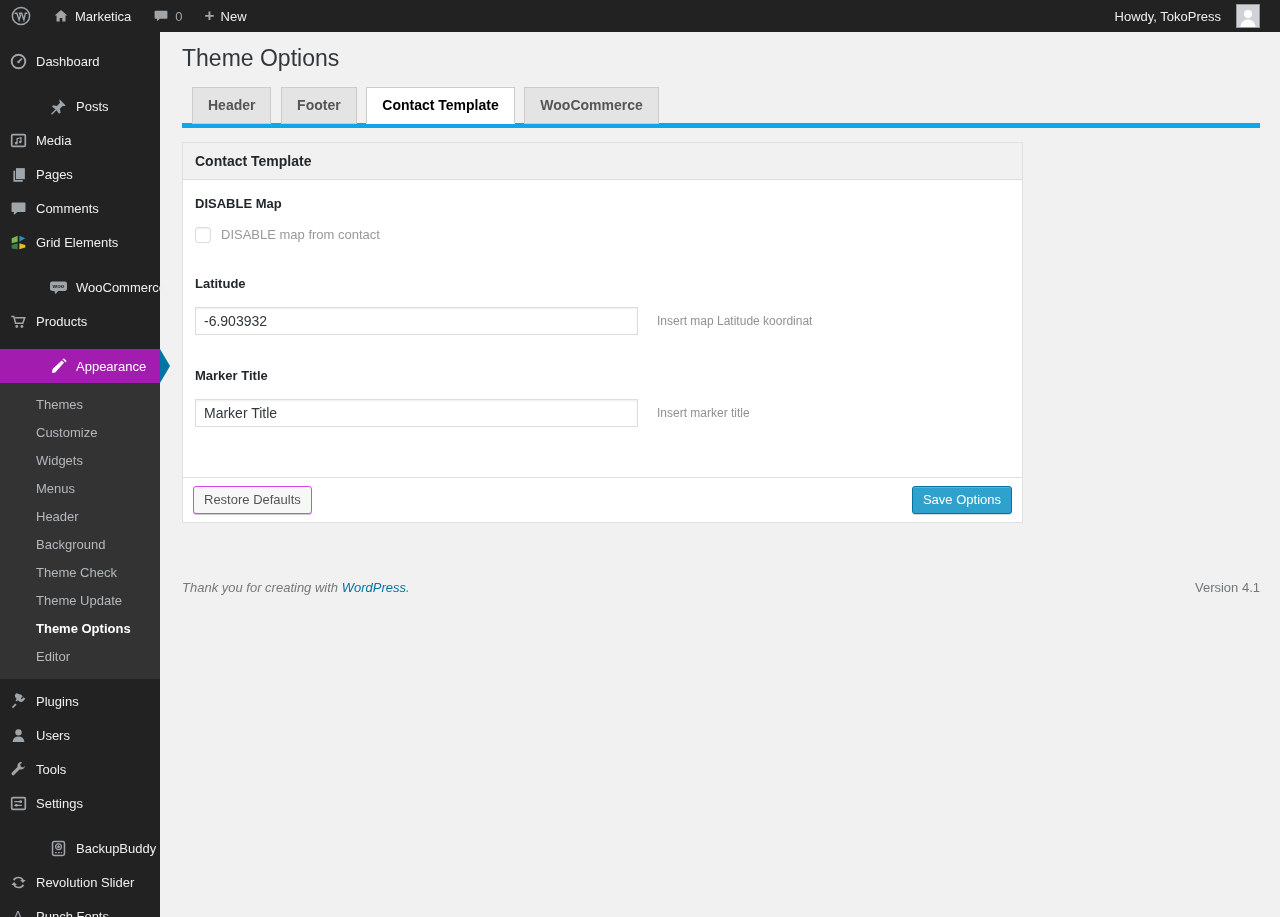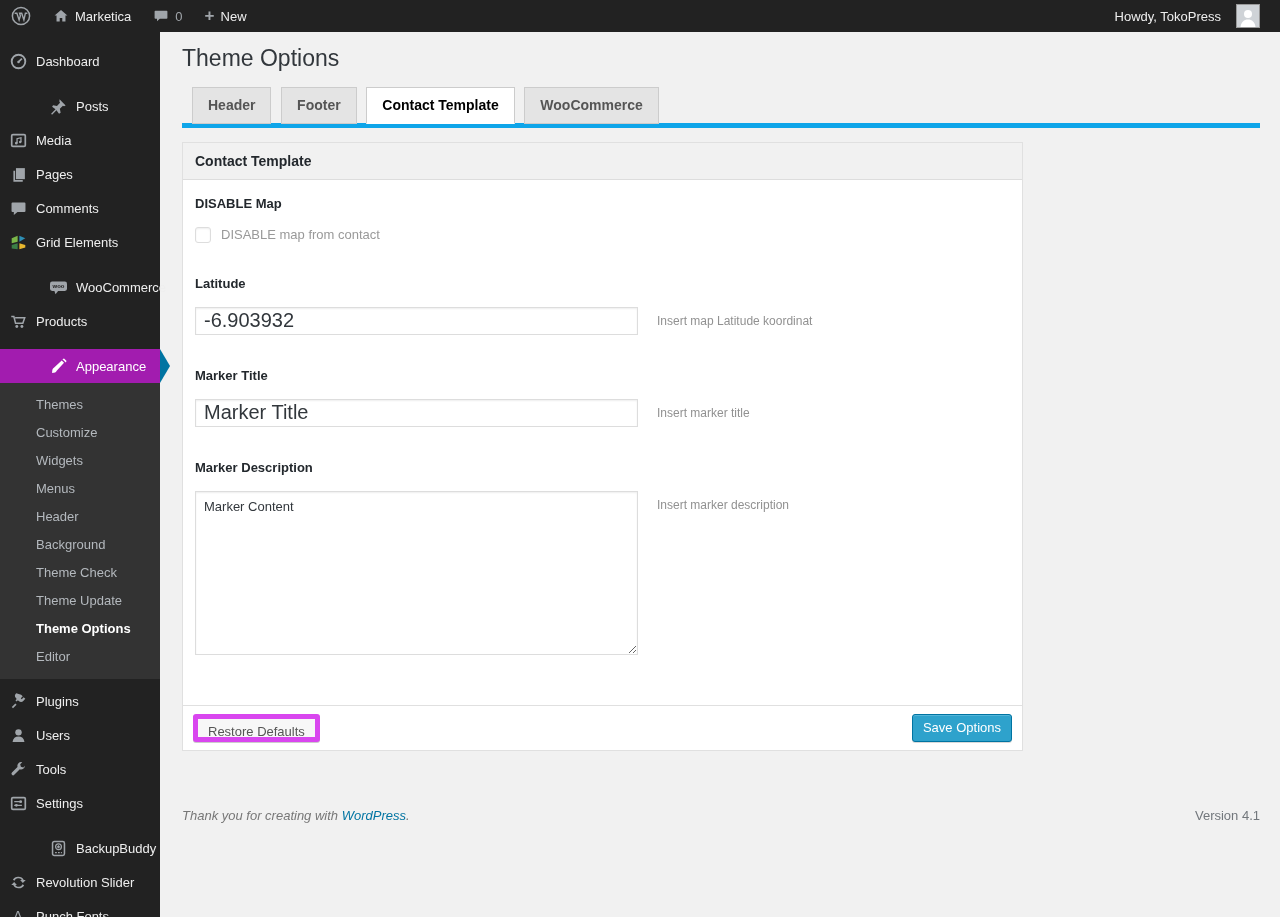--- a/index.html
+++ b/index.html
@@ -75,21 +75,21 @@
   .panel-header {
     background:#f1f1f1; border-bottom:1px solid #ddd;
     padding:10px 12px; font-size:14px; font-weight:700; color:#23282d;
   }
   .panel-body { padding:16px 12px 50px; }
   .field { margin-bottom:33px; }
   .field:last-child { margin-bottom:0; }
   .field-label { font-size:13px; font-weight:700; color:#23282d; margin-bottom:16px; }
   .field-row { display:flex; align-items:flex-start; }
   .text-input {
-    width:443px; height:28px; padding:0 8px; font-size:20px; color:#32373c;
+    width:443px; height:28px; padding:0 8px; font-size:14px; color:#32373c;
     background:#fff; border:1px solid #ddd; border-radius:0;
     box-shadow:inset 0 1px 2px rgba(0,0,0,.07); outline:none;
     font-family:"Liberation Sans","DejaVu Sans",sans-serif;
   }
   textarea.text-area {
     width:443px; height:164px; padding:7px 8px; font-size:13px; color:#32373c;
     background:#fff; border:1px solid #ddd; resize:both;
     box-shadow:inset 0 1px 2px rgba(0,0,0,.07); outline:none;
     font-family:"Liberation Sans","DejaVu Sans",sans-serif;
   }
@@ -105,21 +105,21 @@
   .panel-footer {
     border-top:1px solid #e0e0e0; padding:8px 10px;
     display:flex; align-items:center; justify-content:space-between;
   }
   .btn {
     height:28px; padding:0 10px; font-size:13px; line-height:26px;
     border-radius:3px; cursor:pointer;
     font-family:"Liberation Sans","DejaVu Sans",sans-serif;
   }
   .btn-secondary {
-    background:#f7f7f7; border:5px solid #d946ef; color:#555;
+    background:#f7f7f7; border:1px solid #d946ef; color:#555;
     box-shadow:0 1px 0 #ccc;
   }
   .btn-primary {
     background:#2ea2cc; border:1px solid #0074a2; color:#fff;
     box-shadow:inset 0 1px 0 rgba(120,200,230,.5), 0 1px 0 rgba(0,0,0,.15);
   }
 
   
   .page-footer {
     margin-top:57px; display:flex; justify-content:space-between;
@@ -392,27 +392,20 @@
 
 
       <div class="field">
         <div class="field-label">Marker Title</div>
         <div class="field-row">
           <input type="text" class="text-input" value="Marker Title" style="">
           <span class="help-text">Insert marker title</span>
         </div>
       </div>
 
-      <div class="field">
-        <div class="field-label">Marker Description</div>
-        <div class="field-row">
-          <textarea class="text-area" style="">Marker Content</textarea>
-          <span class="help-text">Insert marker description</span>
-        </div>
-      </div>
 
     </div>
 
     <div class="panel-footer">
       <button class="btn btn-secondary">Restore Defaults</button>
       <button class="btn btn-primary">Save Options</button>
     </div>
   </div>
 
   <div class="page-footer">

